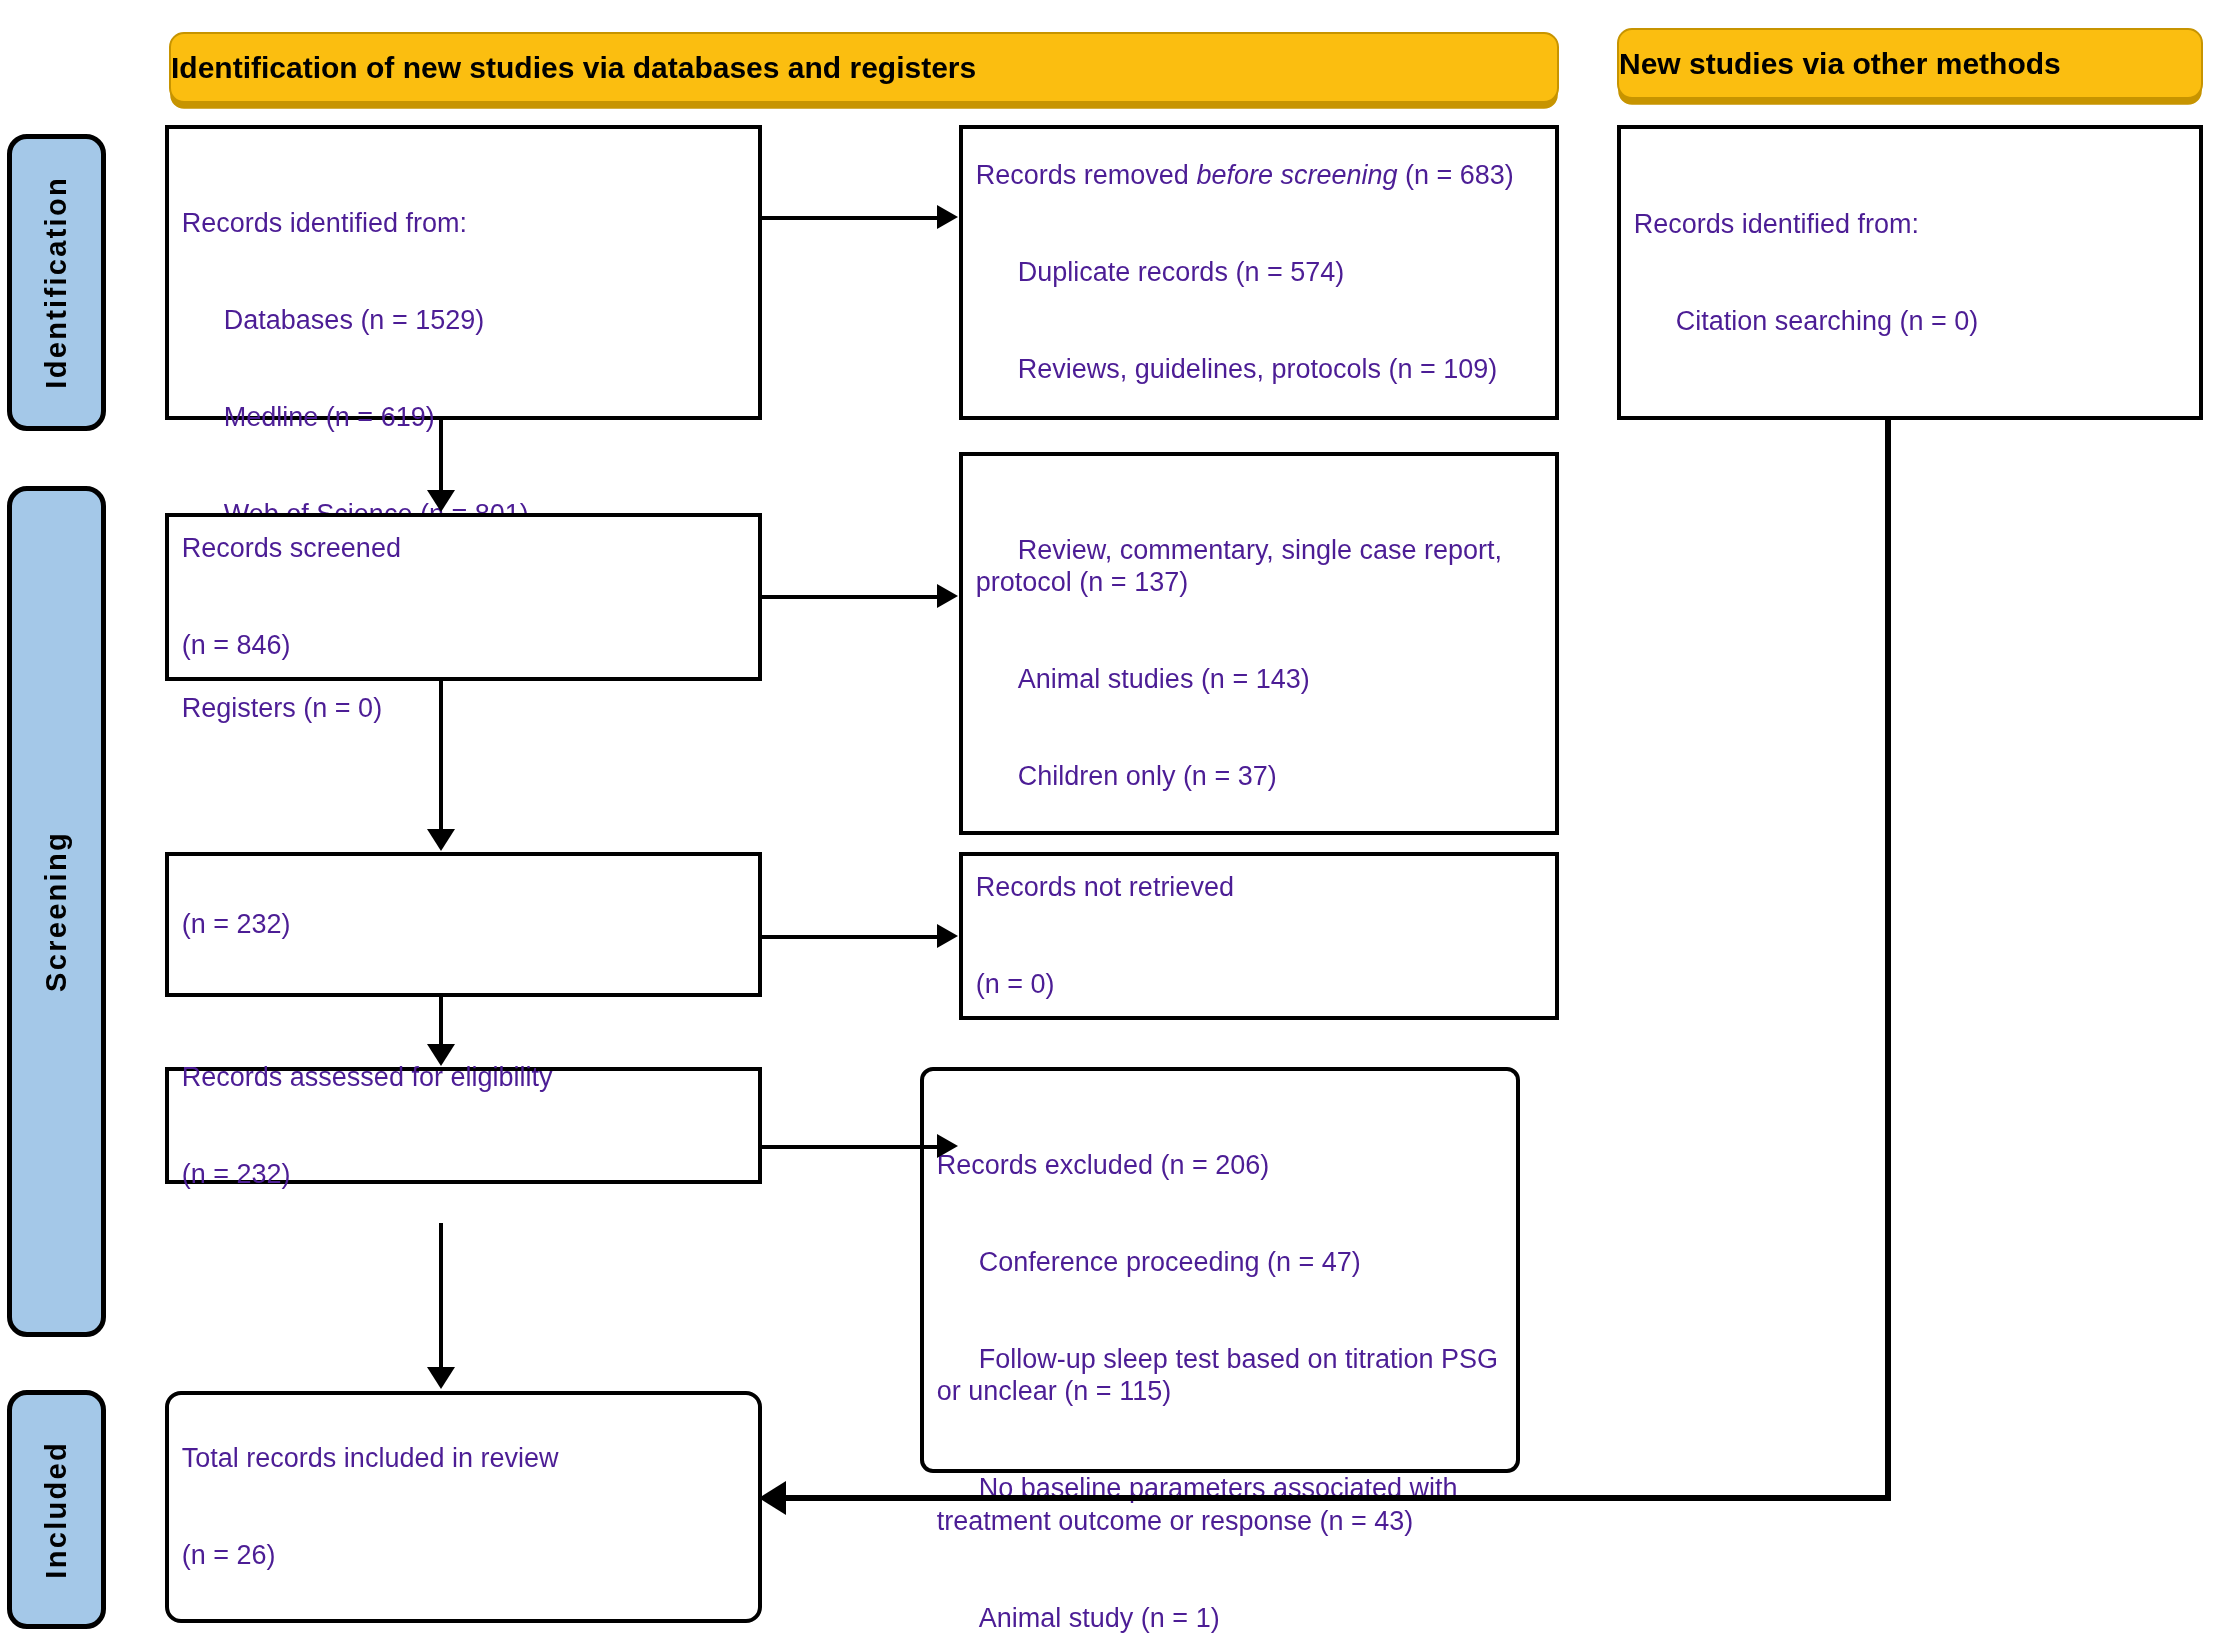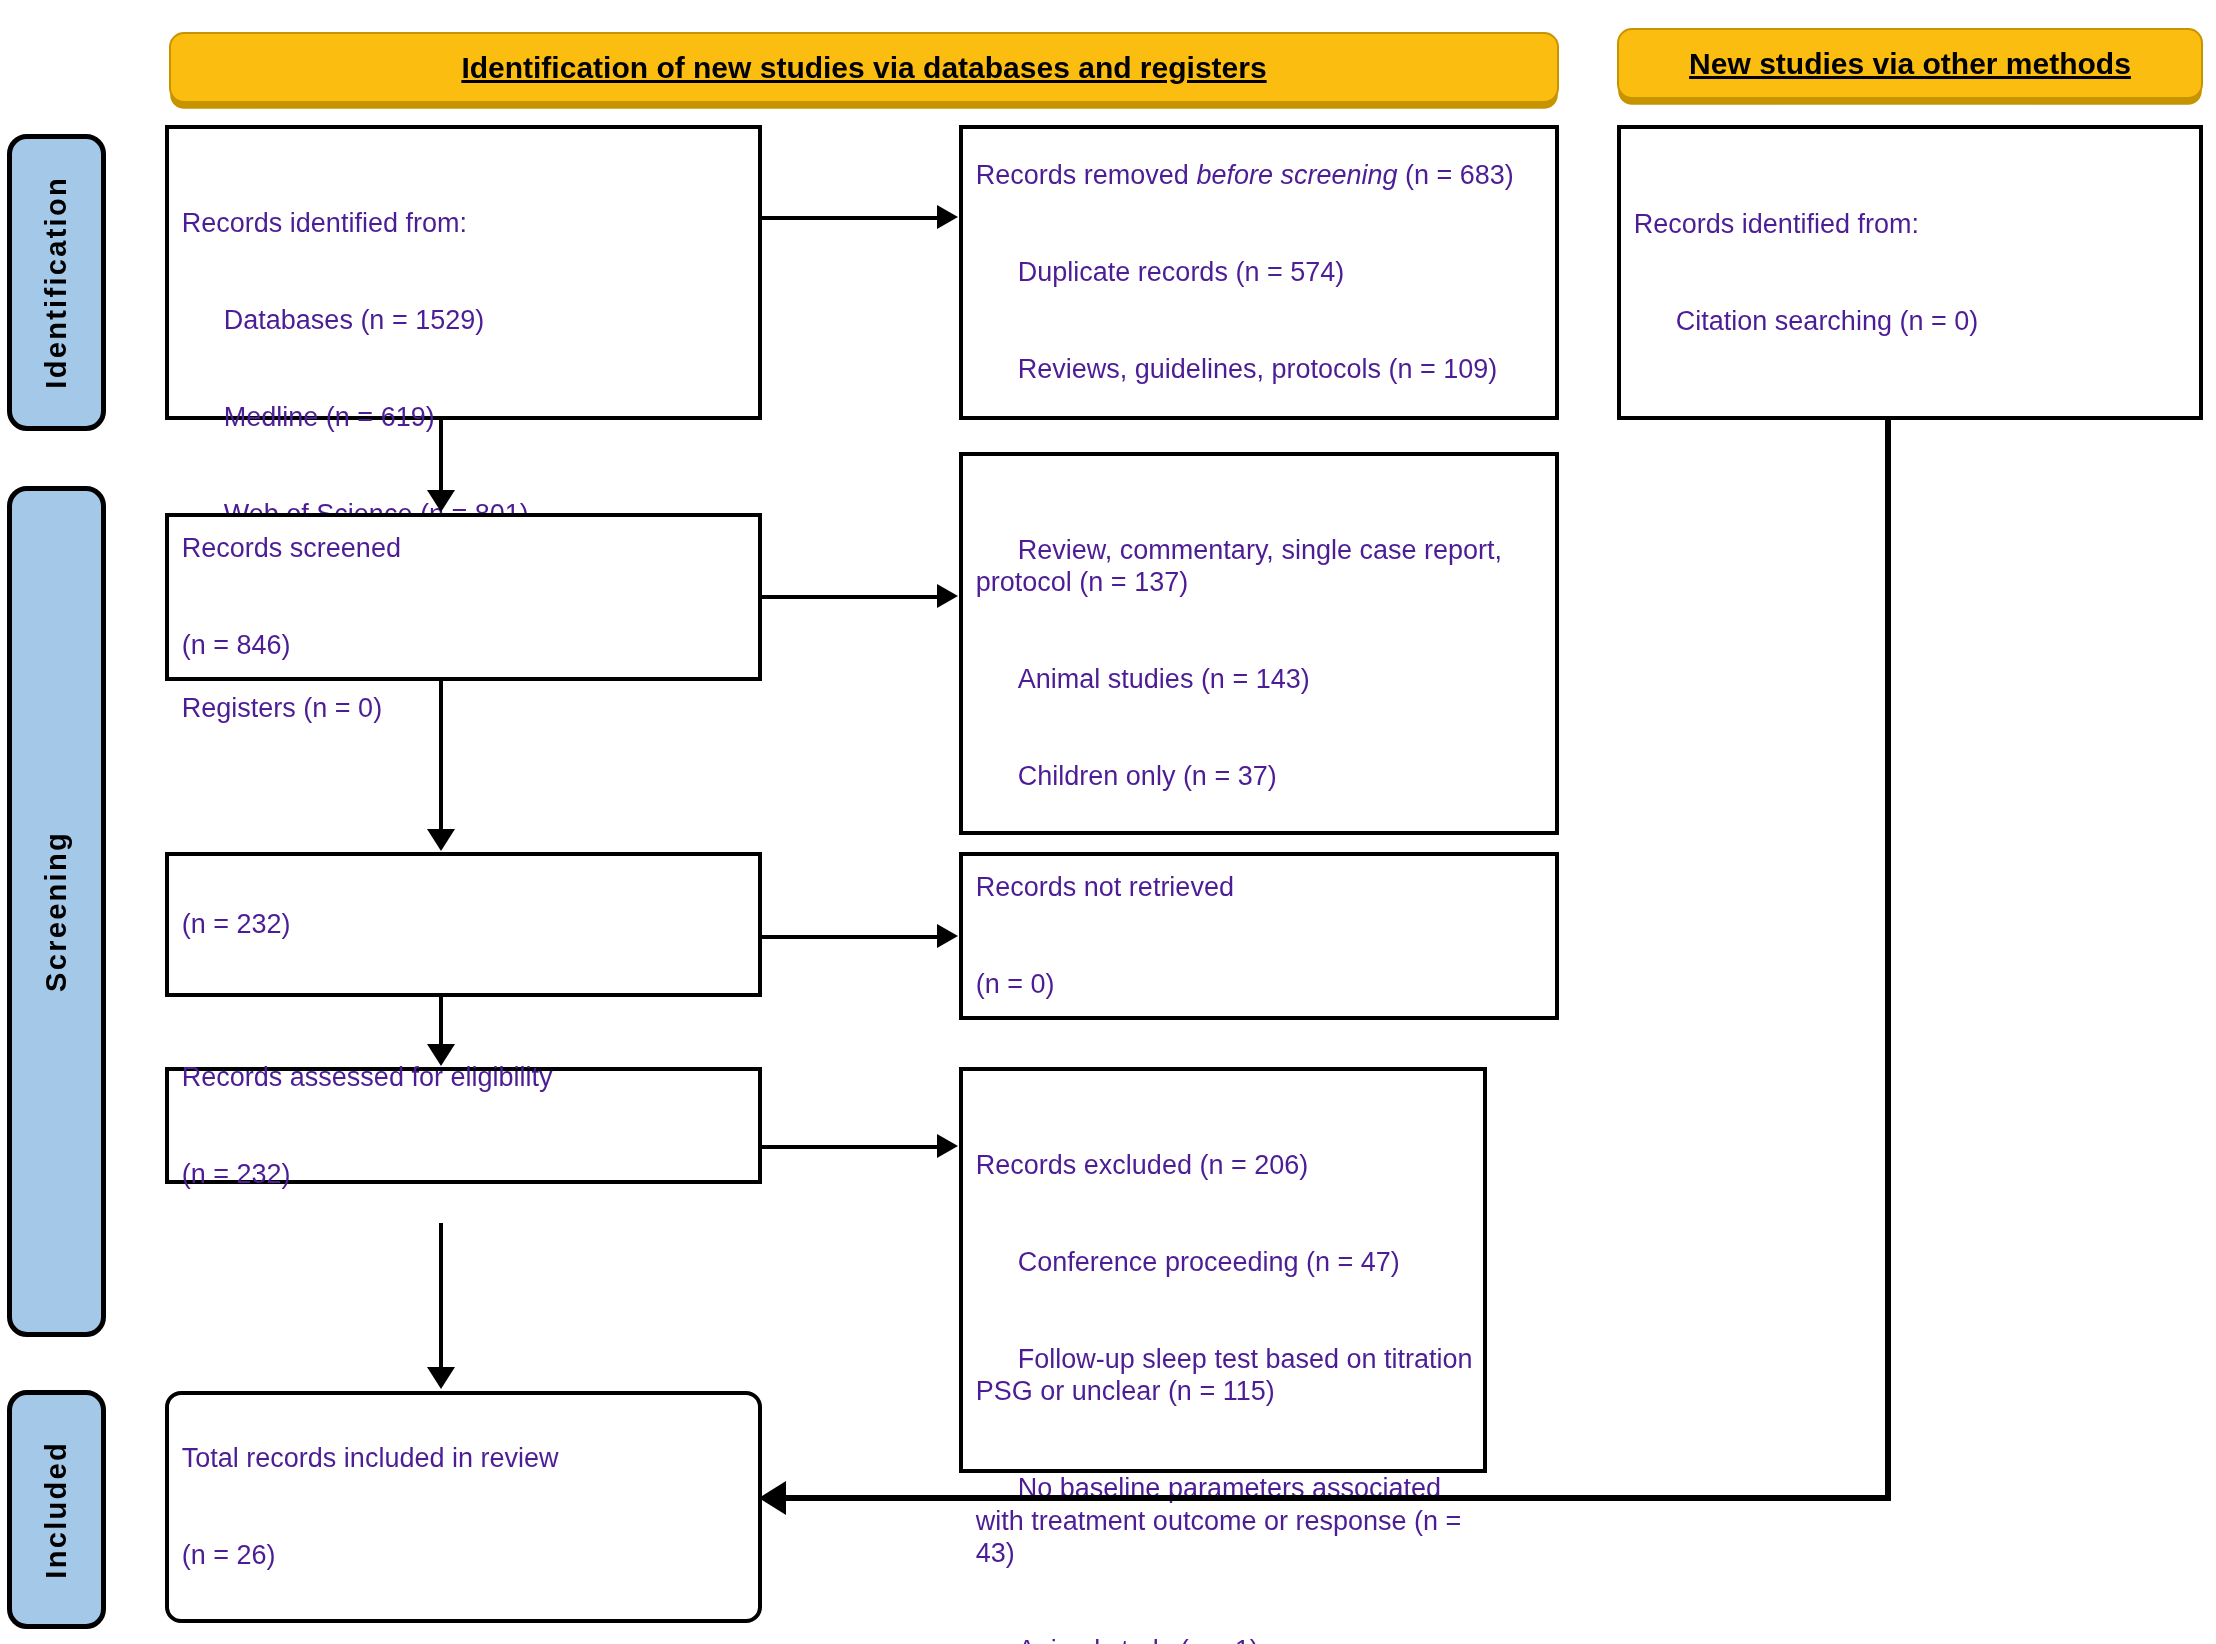--- a/index.html
+++ b/index.html
@@ -11,23 +11,22 @@
     font-family:"Liberation Sans", sans-serif;
     overflow:hidden;
   }
   
   .banner{
     position:absolute;
     background:#FBBE10;
     border:2.9px solid #C79400;
     border-radius:15px;
     box-shadow:0 7px 0 -1.2px #C79400;
-    display:flex;align-items:center;justify-content:center;
+    display:flex;align-items:center;
     box-sizing:border-box;
-    text-decoration:underline;
   }
   .banner span{
     font-weight:bold;
     font-size:30px;
     color:#000;
     letter-spacing:0px;
     text-align:center;
     line-height:1.1;
   }
   
@@ -171,21 +170,21 @@
     </div>
   </div>
 
   <div class="box" style="left:165px;top:1067px;width:597px;height:117px;">
     <div class="txt">
       <span class="ind">Records assessed for eligibility</span>
       <span class="ind">(n = 232)</span>
     </div>
   </div>
 
-  <div class="box topalign" style="left:959px;top:1067px;width:528px;height:406px;">
+  <div class="box topalign" style="left:920px;top:1067px;width:600px;height:406px;border-radius:13px;">
     <div class="txt">
       <span class="ind">Records excluded (n = 206)</span>
       <span class="ind ind1">Conference proceeding (n = 47)</span>
       <span class="ind ind1">Follow-up sleep test based on titration PSG or unclear (n = 115)</span>
       <span class="ind ind1">No baseline parameters associated with treatment outcome or response (n = 43)</span>
       <span class="ind ind1">Animal study (n = 1)</span>
     </div>
   </div>
 
   <div class="box" style="left:165px;top:1391px;width:597px;height:232px;border-radius:16px;">

